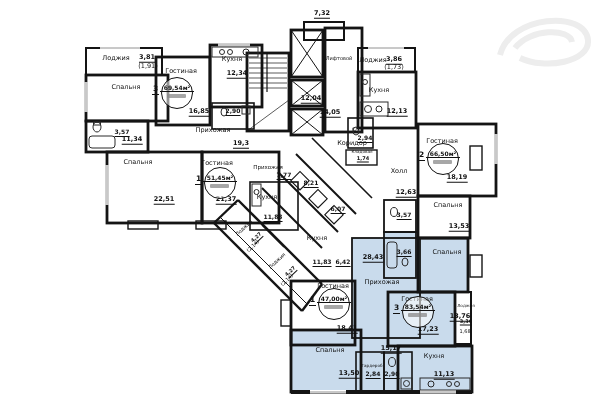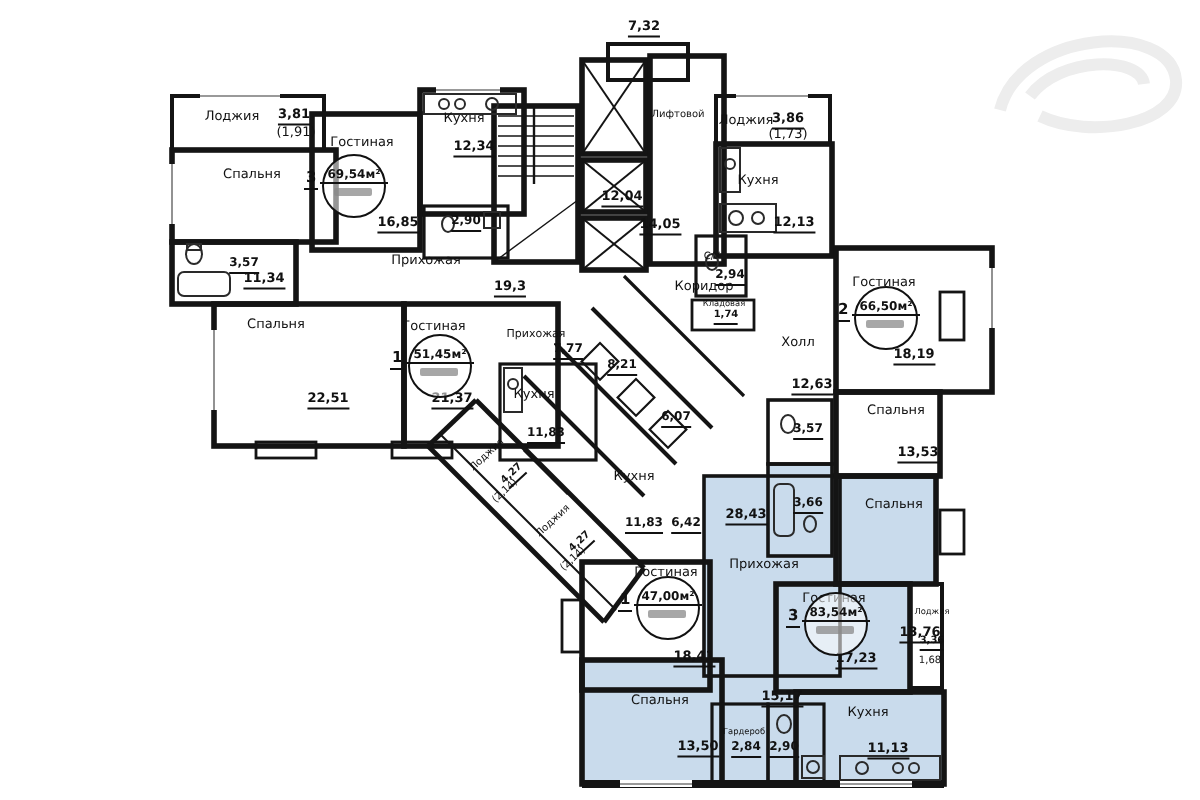--- a/index.html
+++ b/index.html
@@ -217,21 +217,21 @@
     <div class="lbl" style="left: 148px; top: 66px; font-size: 6.5px; transform: translate(-50%, -50%); text-align: center;">(1,91)</div>
     <div class="lbl" style="left: 126px; top: 87px; font-size: 6.5px; transform: translate(-50%, -50%);">Спальня</div>
     <div class="lbl u" style="left: 132px; top: 111px; font-size: 6.5px; transform: translate(-50%, -50%); margin-top: 29px;">11,34</div>
     <div class="lbl" style="left: 181px; top: 71px; font-size: 6.5px; transform: translate(-50%, -50%);">Гостиная</div>
     <div class="lbl u" style="left: 199px; top: 112px; font-size: 6.5px; transform: translate(-50%, -50%);">16,85</div>
     <div class="lbl" style="left: 232px; top: 59px; font-size: 6.5px; transform: translate(-50%, -50%);">Кухня</div>
     <div class="lbl u" style="left: 237px; top: 74px; font-size: 6.5px; transform: translate(-50%, -50%);">12,34</div>
     <div class="lbl u" style="left: 233px; top: 112px; font-size: 6px; transform: translate(-50%, -50%);">2,90</div>
     <div class="lbl u" style="left: 122px; top: 133px; font-size: 6px; transform: translate(-50%, -50%);">3,57</div>
     <div class="lbl" style="left: 213px; top: 130px; font-size: 6.5px; transform: translate(-50%, -50%);">Прихожая</div>
-    <div class="lbl u" style="left: 255px; top: 144px; font-size: 6.5px; transform: translate(-50%, -50%);">19,3</div>
+    <div class="lbl u" style="left: 241px; top: 144px; font-size: 6.5px; transform: translate(-50%, -50%);">19,3</div>
     <div class="lbl u" style="left: 271px; top: 99px; font-size: 6.5px; transform: translate(-50%, -50%); margin-left: 40px;">12,04</div>
     <div class="lbl" style="left: 339px; top: 58px; font-size: 5px; transform: translate(-50%, -50%);">Лифтовой</div>
     <div class="lbl u" style="left: 330px; top: 113px; font-size: 6.5px; transform: translate(-50%, -50%);">14,05</div>
     <div class="lbl" style="left: 330px; top: 143px; font-size: 6.5px; transform: translate(-50%, -50%); padding-left: 44px;">Коридор</div>
     <div class="lbl" style="left: 356px; top: 129px; font-size: 5px; transform: translate(-50%, -50%);">С/У</div>
     <div class="lbl u" style="left: 365px; top: 139px; font-size: 6px; transform: translate(-50%, -50%);">2,94</div>
     <div class="lbl" style="left: 362px; top: 152px; font-size: 4.2px; transform: translate(-50%, -50%);">Кладовая</div>
     <div class="lbl u" style="left: 363px; top: 159px; font-size: 5px; transform: translate(-50%, -50%);">1,74</div>
     <div class="lbl" style="left: 399px; top: 171px; font-size: 6.5px; transform: translate(-50%, -50%);">Холл</div>
     <div class="lbl u" style="left: 406px; top: 193px; font-size: 6.5px; transform: translate(-50%, -50%);">12,63</div>

